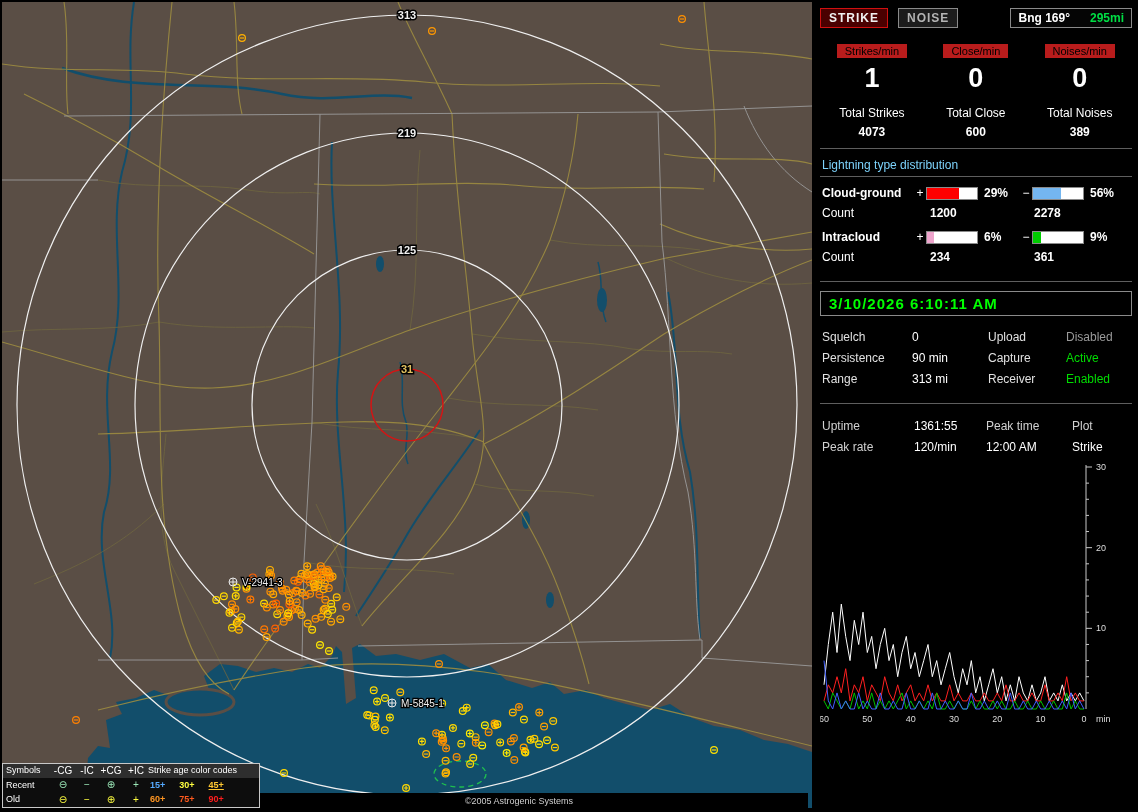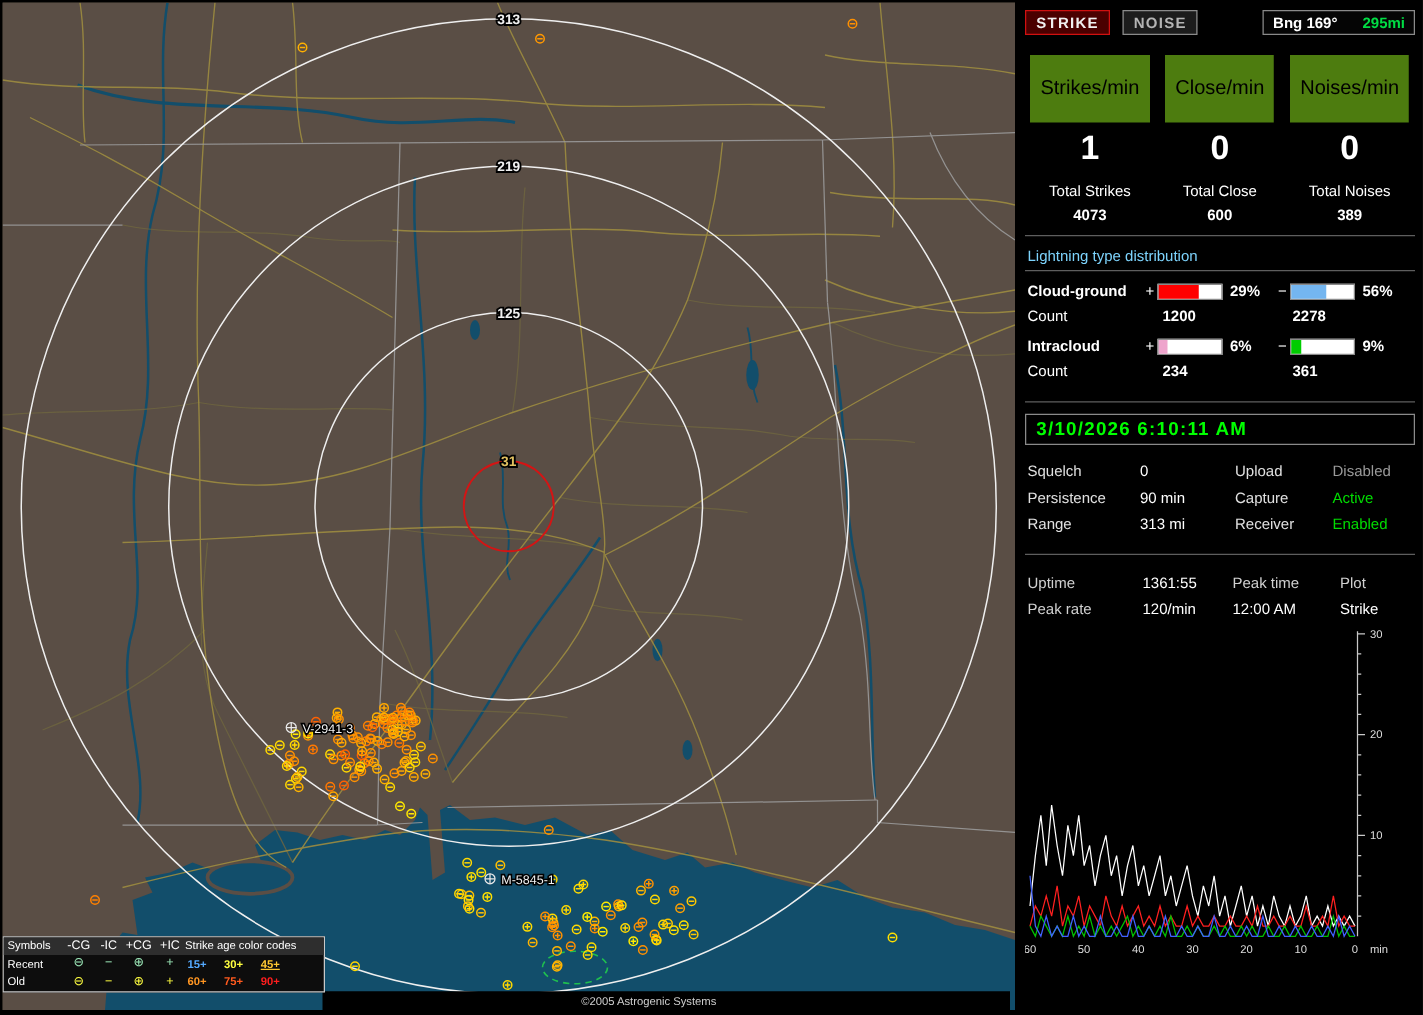--- a/index.html
+++ b/index.html
@@ -4,40 +4,40 @@
 <style>
   html,body{margin:0;padding:0;background:#000;}
   body{width:1138px;height:812px;overflow:hidden;position:relative;
        font-family:"Liberation Sans","DejaVu Sans",sans-serif;color:#fff;}
   .map-wrap{position:absolute;left:2px;top:2px;width:810px;height:806px;background:#5a4e45;overflow:hidden;}
   .map-wrap svg{display:block;}
   .map-bottombar{position:absolute;left:256px;right:4px;bottom:0;height:15px;background:#000;
        display:flex;align-items:center;justify-content:center;padding-right:28px;
        font-size:9px;color:#cfcfcf;}
   
-  .legend{position:absolute;left:0;bottom:14px;width:256px;background:#0d0d0d;border:1px solid #c8c8c8;
+  .legend{position:absolute;left:0;bottom:0;width:256px;background:#0d0d0d;border:1px solid #c8c8c8;
        font-size:9px;line-height:1.25;}
   .legend-row{display:grid;grid-template-columns:44px 26px 22px 26px 24px 1fr;align-items:center;padding:1px 3px;}
   .legend-head{background:#2e2e2e;}
   .legend-glyph{text-align:center;font-size:10px;}
   .age-codes{display:flex;gap:14px;padding-left:2px;}
   .age-codes span{font-weight:bold;}
   
   .panel{position:absolute;left:814px;top:0;width:324px;height:812px;background:#000;font-size:12px;}
   .panel-inner{padding:8px 6px 0 6px;}
   .topbar{display:flex;align-items:center;gap:10px;margin-bottom:16px;}
   .btn{font-size:12px;font-weight:bold;letter-spacing:1px;padding:2px 8px;cursor:default;}
   .btn-strike{background:#4a0000;border:1px solid #d01010;color:#f0f0f0;}
   .btn-noise{background:#1c1c1c;border:1px solid #8a8a8a;color:#b4b4b4;}
   .bng-box{margin-left:auto;border:1px solid #8a8a8a;background:#050505;padding:2px 7px;
        font-weight:bold;display:flex;gap:20px;text-align:right;}
   .bng-range{color:#00dd44;}
   .counters{display:flex;}
   .counter{width:33.3%;display:flex;flex-direction:column;align-items:center;}
-  .counter-chip{background:#4d7c0f;color:#000;padding:18px 8px;font-size:16px;}
+  .counter-chip{background:#b91c1c;color:#000;padding:1px 8px;font-size:11px;}
   .counter-value{font-size:27px;font-weight:bold;margin:5px 0 12px 0;}
   .total-block{display:inline-block;text-align:center;}
   .total-label{font-size:12px;}
   .total-value{font-size:12px;font-weight:bold;margin-top:5px;}
   .divider{border-top:1px solid #5e5e5e;margin:9px 0;}
   .dist-title{color:#7dd3fc;padding:0 0 4px 2px;border-bottom:1px solid #5e5e5e;margin-bottom:7px;}
   .dist-row{display:flex;align-items:center;padding:2px 2px;}
   .dist-label{width:92px;font-weight:bold;}
   .sign{width:12px;text-align:center;}
   .bar{width:50px;height:11px;background:#fff;border:1px solid #8a8a8a;margin:0 4px 0 0;position:relative;}

